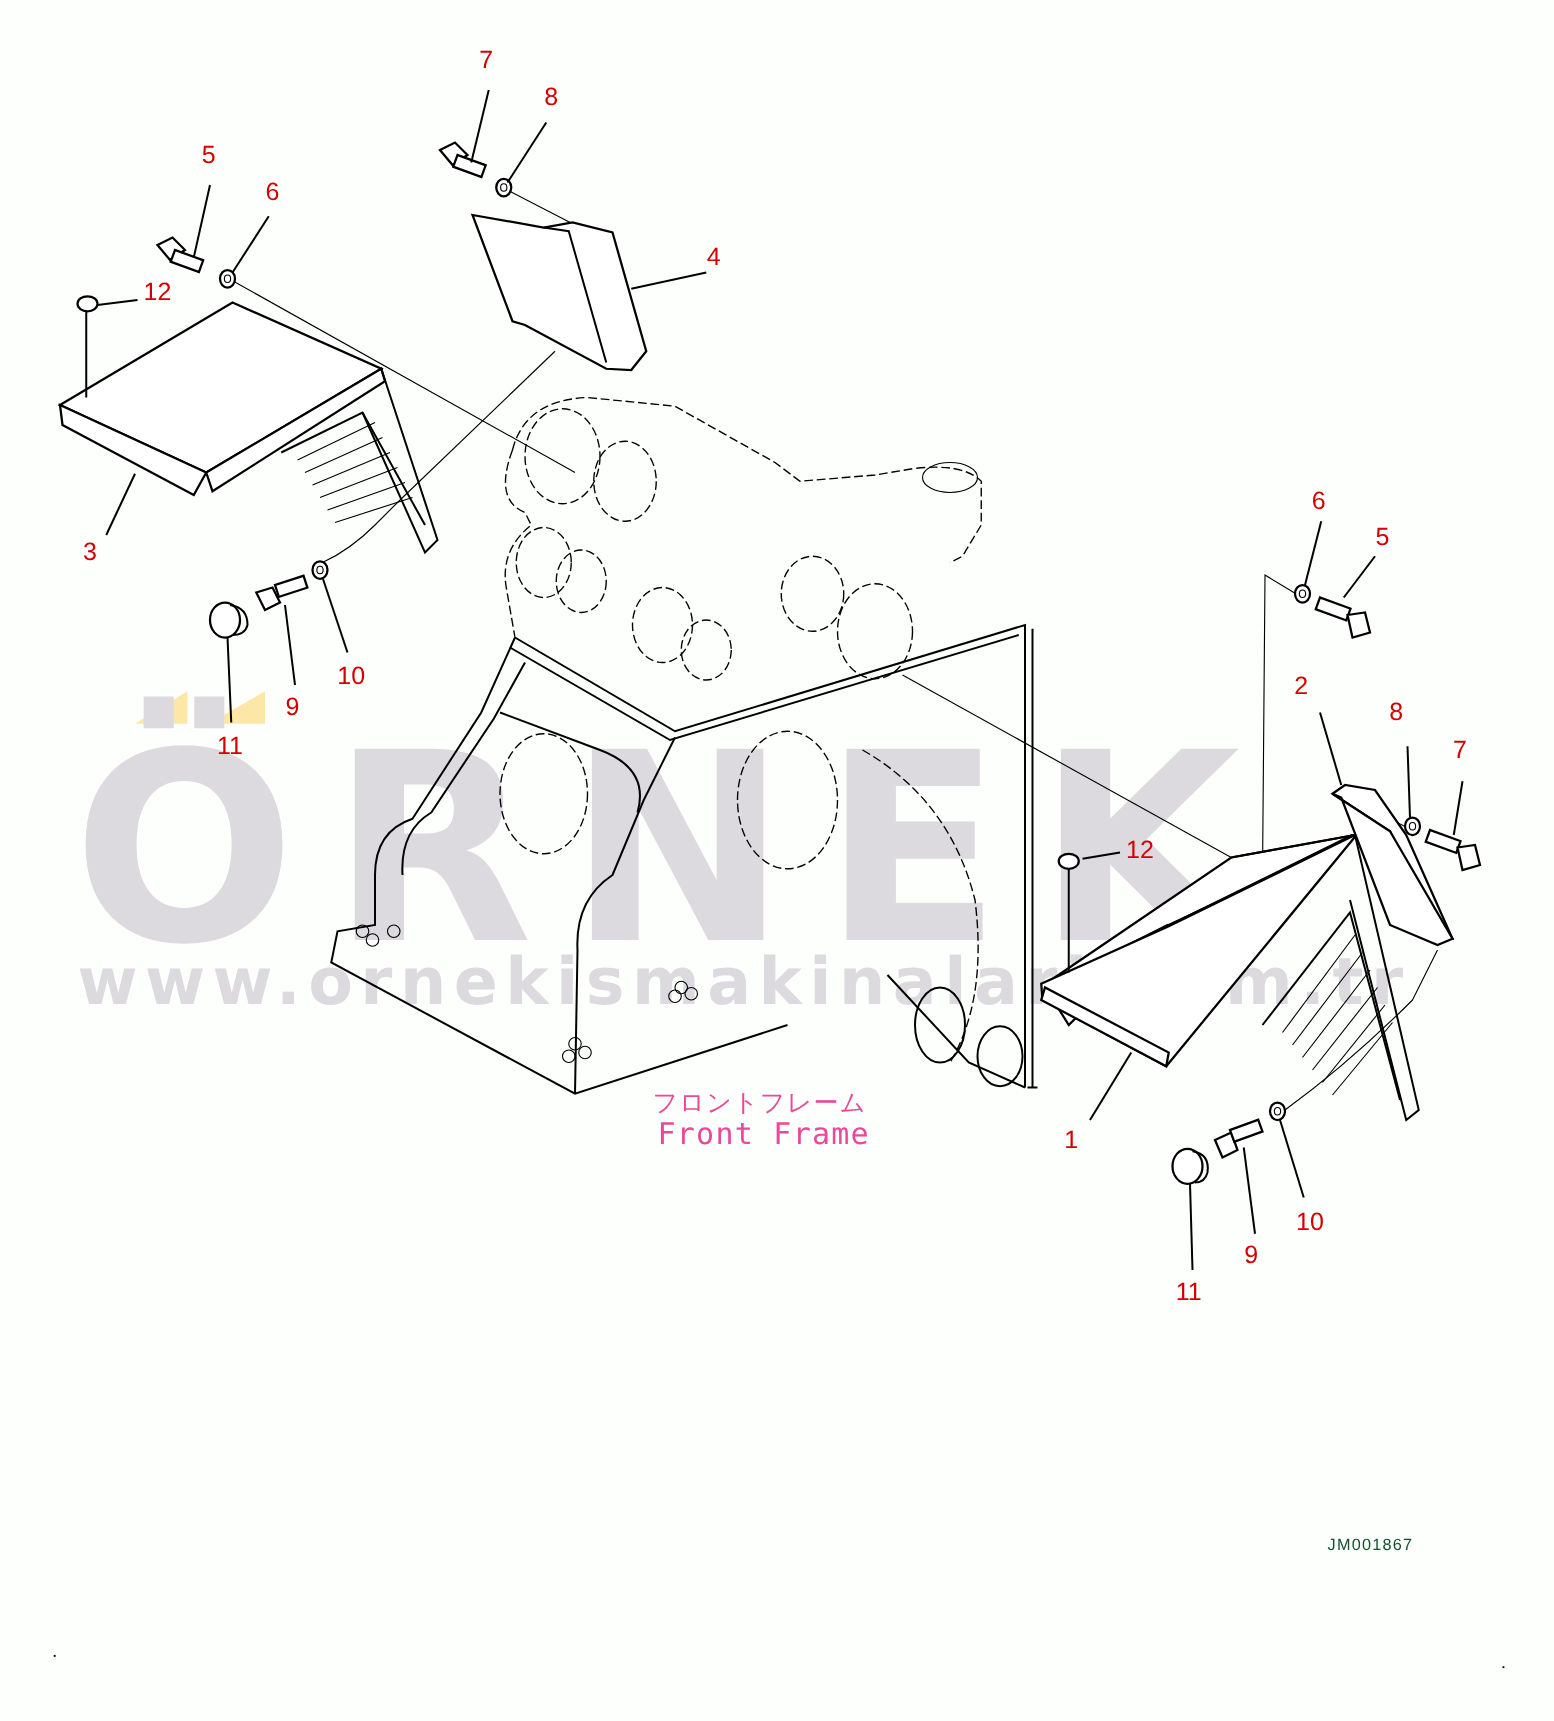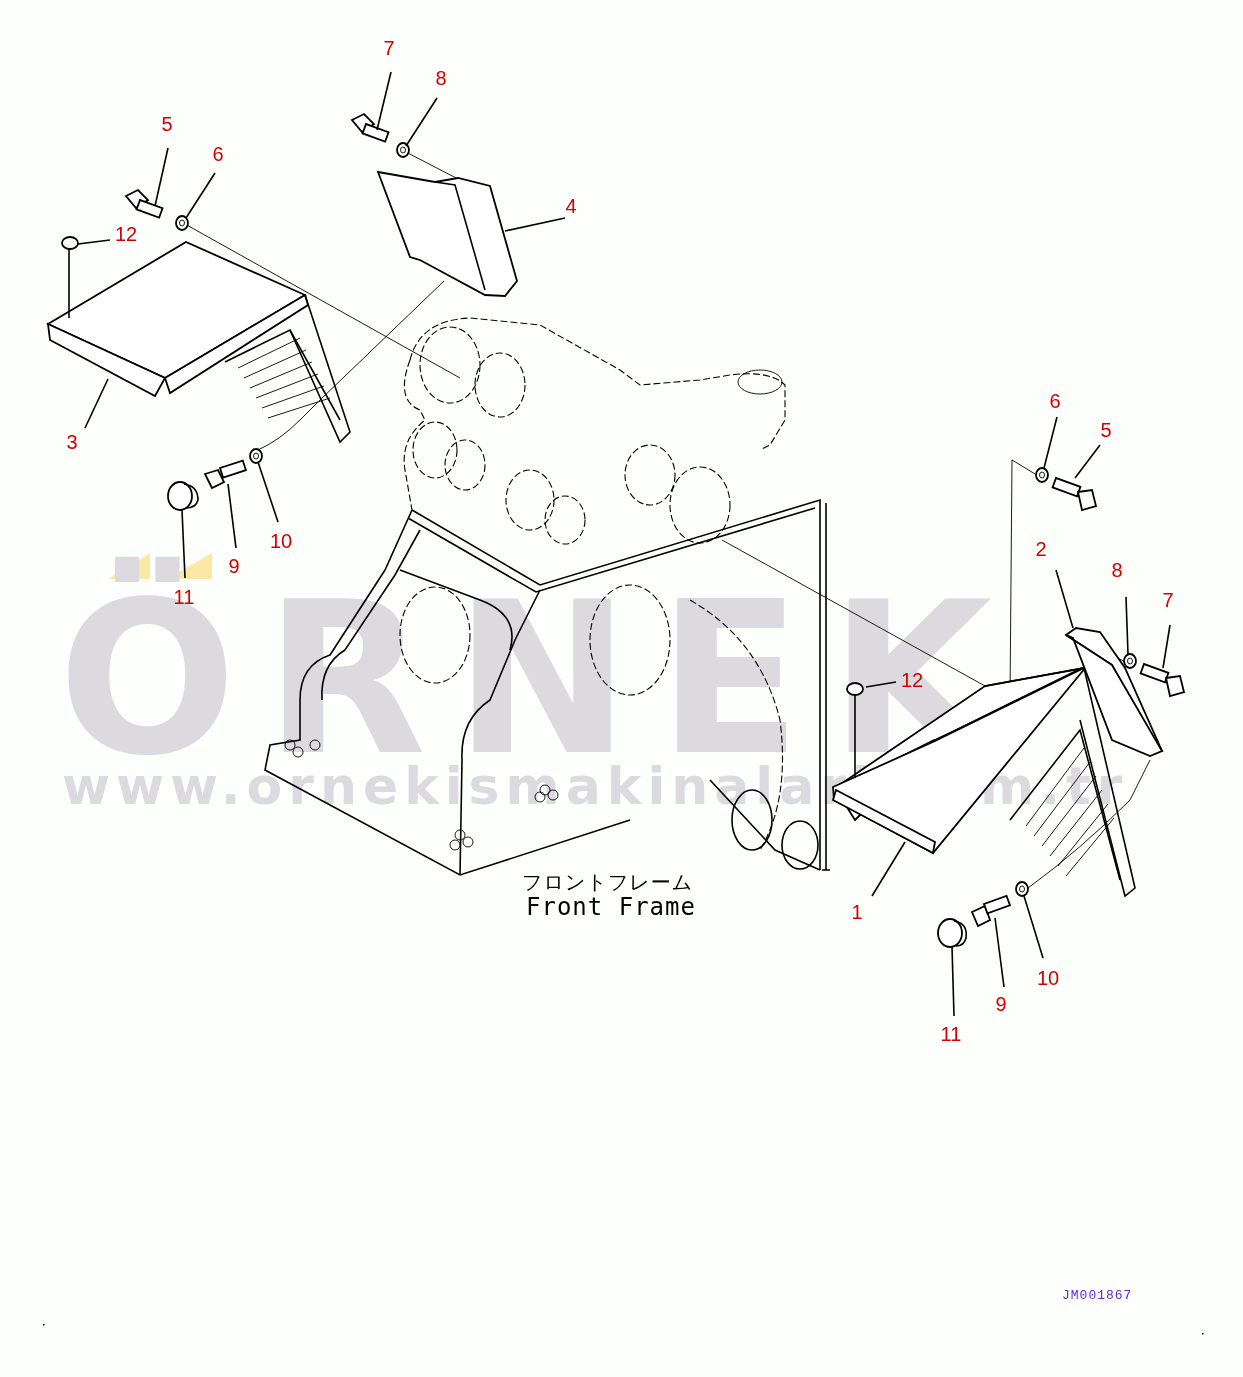--- a/index.html
+++ b/index.html
@@ -2,24 +2,24 @@
 <html><head>
 <meta charset="utf-8">
 <style>
   html,body{margin:0;padding:0;background:#fdfffd;}
   body{width:1243px;height:1377px;position:relative;overflow:hidden;font-family:"Liberation Sans",sans-serif;}
   .layer{position:absolute;left:0;top:0;width:1243px;height:1377px;}
   .wm-text{position:absolute;font-family:"DejaVu Sans",sans-serif;font-weight:bold;color:#dcdadf;white-space:nowrap;}
   .wm-big{left:58px;top:575px;font-size:210px;letter-spacing:28px;line-height:1;}
   .wm-url{left:62px;top:760px;font-size:52px;letter-spacing:6px;line-height:1;}
   .callout{position:absolute;color:#d40000;font-size:20px;line-height:1;transform:translate(-50%,-50%);font-family:"Liberation Sans",sans-serif;}
-  .caption{position:absolute;font-family:"DejaVu Sans Mono",monospace;color:#000000;white-space:nowrap;}
+  .caption{position:absolute;font-family:"DejaVu Sans Mono",monospace;color:#ec4899;white-space:nowrap;}
   .cap-jp{left:522px;top:869px;font-size:20px;letter-spacing:1px;}
   .cap-en{left:526px;top:893px;font-size:24px;letter-spacing:1px;}
-  .code{position:absolute;left:1062px;top:1288px;font-family:Liberation Mono, monospace;font-size:13px;letter-spacing:1px;color:#6d28d9;}
+  .code{position:absolute;left:1062px;top:1228px;font-family:Liberation Sans, sans-serif;font-size:13px;letter-spacing:1px;color:#14532d;}
   svg .ln{stroke:#000;fill:none;stroke-width:1.6;}
   svg .thin{stroke:#000;fill:none;stroke-width:0.9;}
   svg .dash{stroke:#000;fill:none;stroke-width:1.1;stroke-dasharray:7 3;}
   svg .part{stroke:#000;fill:#fff;stroke-width:1.8;}
 </style>
 </head>
 <body>
 
 <div class="layer">
   <svg class="layer" width="1243" height="1377">

